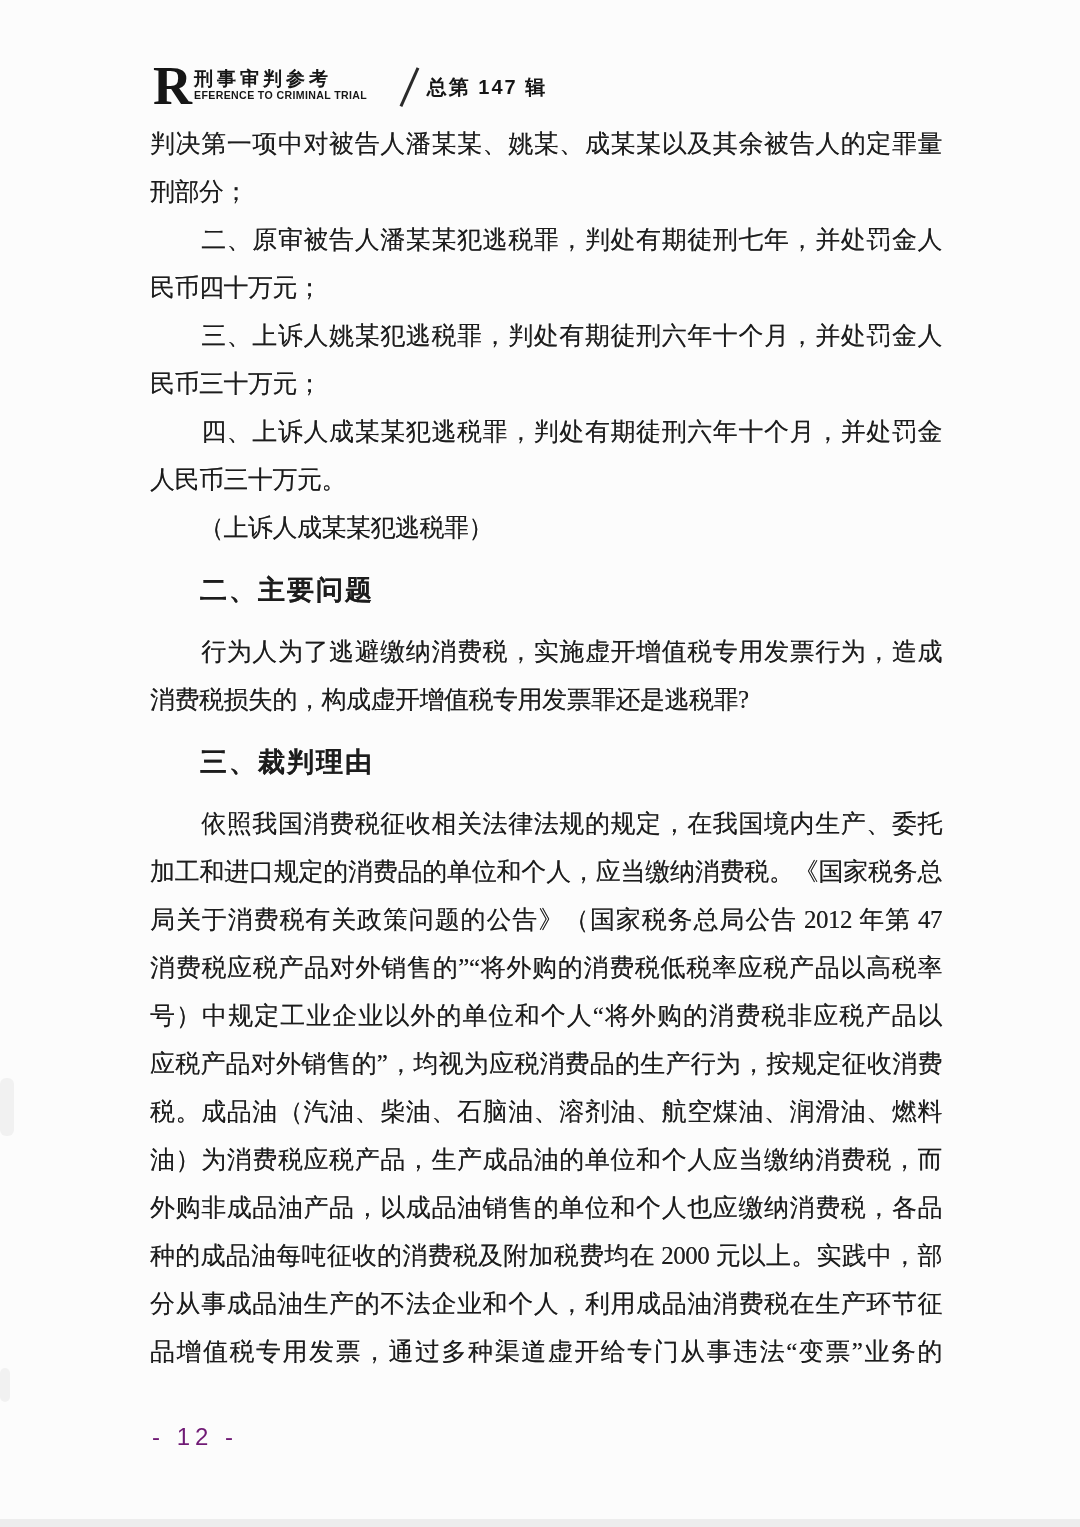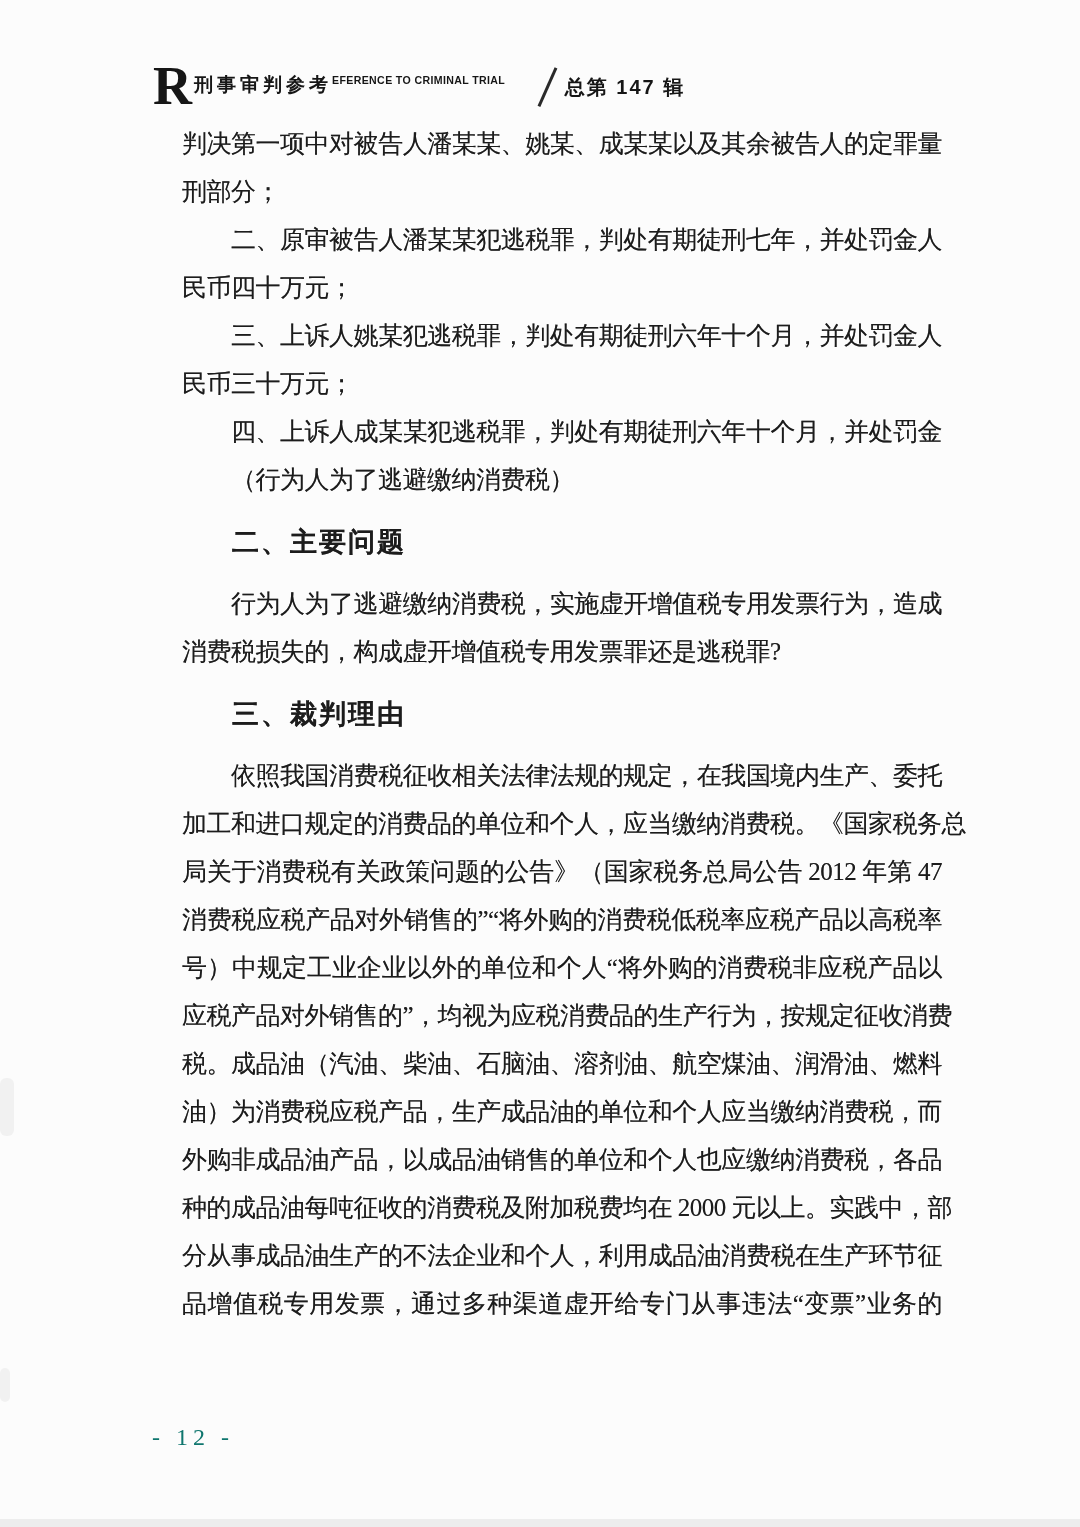--- a/index.html
+++ b/index.html
@@ -29,23 +29,23 @@
   .logo-initial {
     font-family: "Liberation Serif", "DejaVu Serif", serif;
     font-size: 54px;
     font-weight: 700;
     line-height: 44px;
     letter-spacing: 0;
     color: #161616;
   }
   .logo-text {
     display: flex;
-    flex-direction: row;
+    flex-direction: column;
     margin-left: 2px;
-    margin-top: 10px;
+    margin-top: 4px;
   }
   .logo-cn {
     font-family: "Liberation Sans", "DejaVu Sans", sans-serif;
     font-weight: 700;
     font-size: 19px;
     line-height: 21px;
     letter-spacing: 4px;
     color: #161616;
     white-space: nowrap;
   }
@@ -89,21 +89,20 @@
   .block { margin: 0; }
   .line {
     font-size: 25px;
     line-height: 48px;
     letter-spacing: -0.5px;
     text-align: justify;
     text-align-last: justify;
     white-space: nowrap;
     color: #1c1c1c;
     text-shadow: 0 0 0.5px rgba(20,20,20,0.55);
-    margin-left: 32px;
   }
   .line.last { text-align-last: left; }
   .block.heading {
     margin: 14px 0 14px 50px;
   }
   .block.heading .line {
     font-family: "Liberation Sans", "DejaVu Sans", sans-serif;
     font-weight: 700;
     font-size: 27px;
     line-height: 48px;
@@ -114,22 +113,22 @@
   }
 
   
   .page-number {
     position: absolute;
     left: 152px;
     top: 1422px;
     font-size: 24px;
     line-height: 30px;
     letter-spacing: 5px;
-    color: #0f766e;
-    font-family: Liberation Serif, serif;
+    color: #701a75;
+    font-family: Liberation Sans, sans-serif;
   }
 
   
   .bottom-strip {
     position: absolute;
     left: 0;
     bottom: 0;
     width: 100%;
     height: 8px;
     background: #ededed;
@@ -165,23 +164,24 @@
       <div class="block paragraph">
         <div class="line">　　二、原审被告人潘某某犯逃税罪，判处有期徒刑七年，并处罚金人</div>
         <div class="line last">民币四十万元；</div>
       </div>
       <div class="block paragraph">
         <div class="line">　　三、上诉人姚某犯逃税罪，判处有期徒刑六年十个月，并处罚金人</div>
         <div class="line last">民币三十万元；</div>
       </div>
       <div class="block paragraph">
         <div class="line">　　四、上诉人成某某犯逃税罪，判处有期徒刑六年十个月，并处罚金</div>
-      </div>
-      <div class="block paragraph">
-        <div class="line last">　　（行为人为了逃避缴纳消费税）</div>
+        <div class="line last">人民币三十万元。</div>
+      </div>
+      <div class="block paragraph">
+        <div class="line last">　　（上诉人成某某犯逃税罪）</div>
       </div>
       <div class="block heading">
         <div class="line last">二、主要问题</div>
       </div>
       <div class="block paragraph">
         <div class="line">　　行为人为了逃避缴纳消费税，实施虚开增值税专用发票行为，造成</div>
         <div class="line last">消费税损失的，构成虚开增值税专用发票罪还是逃税罪?</div>
       </div>
       <div class="block heading">
         <div class="line last">三、裁判理由</div>

